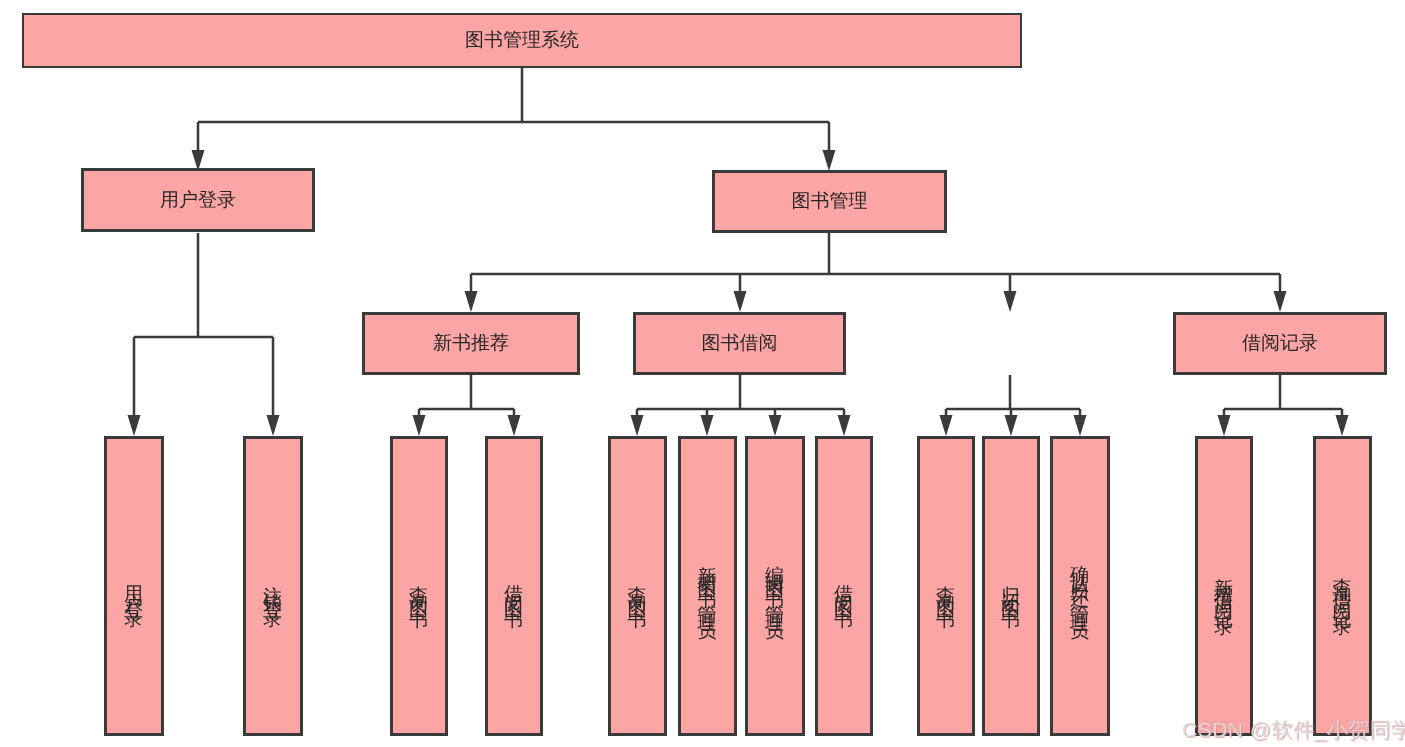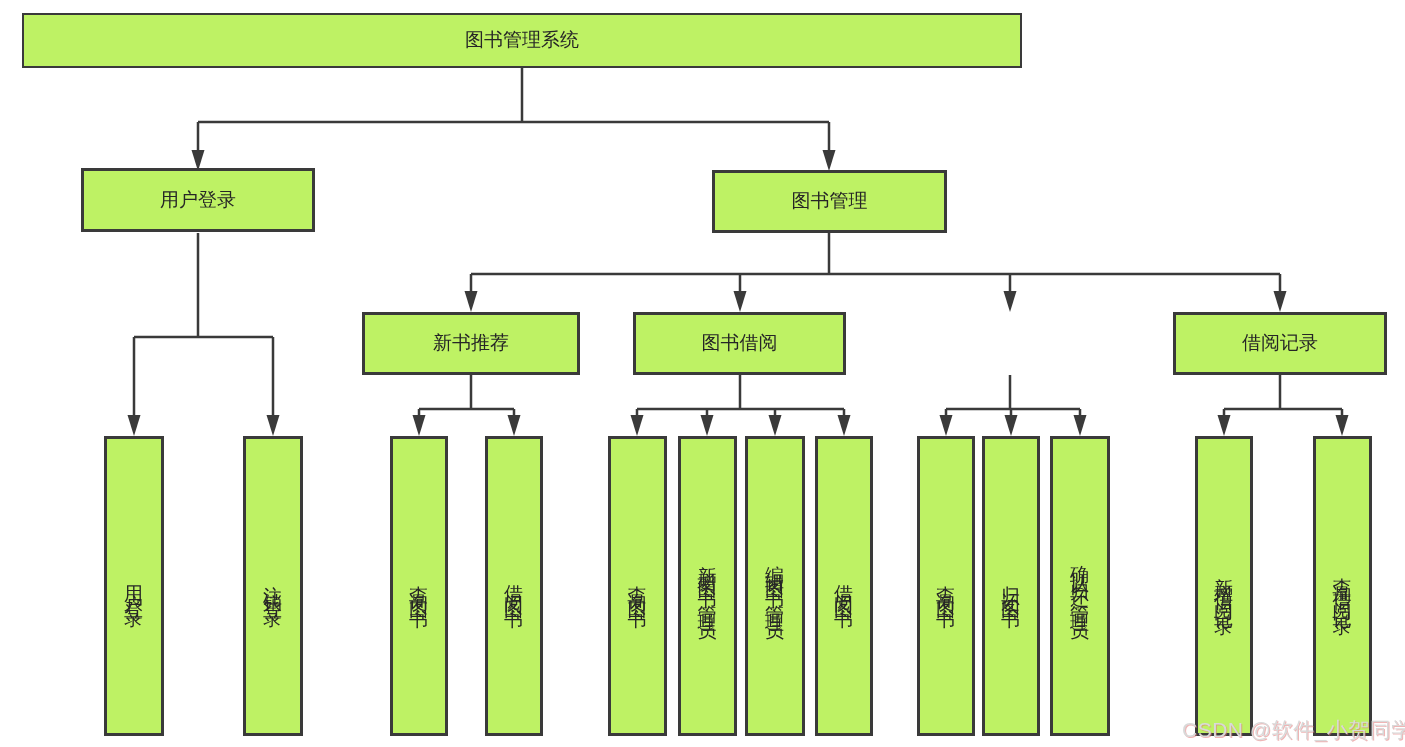--- a/index.html
+++ b/index.html
@@ -13,21 +13,21 @@
   }
   #connectors {
     position: absolute;
     left: 0; top: 0;
     width: 1405px; height: 747px;
     pointer-events: none;
   }
   .box {
     position: absolute;
     box-sizing: border-box;
-    background: #bef264;
+    background: #fca5a5;
     border: 3px solid #3a3a3a;
     color: #262626;
     display: flex;
     align-items: center;
     justify-content: center;
     font-size: 19px;
     line-height: 1.2;
     z-index: 2;
   }
   .root { border-width: 2.5px; }

